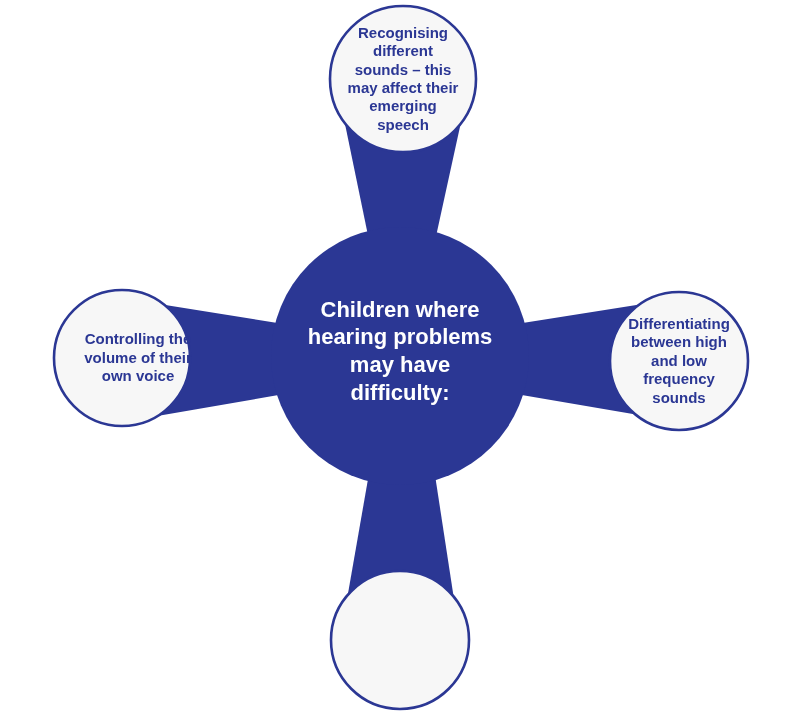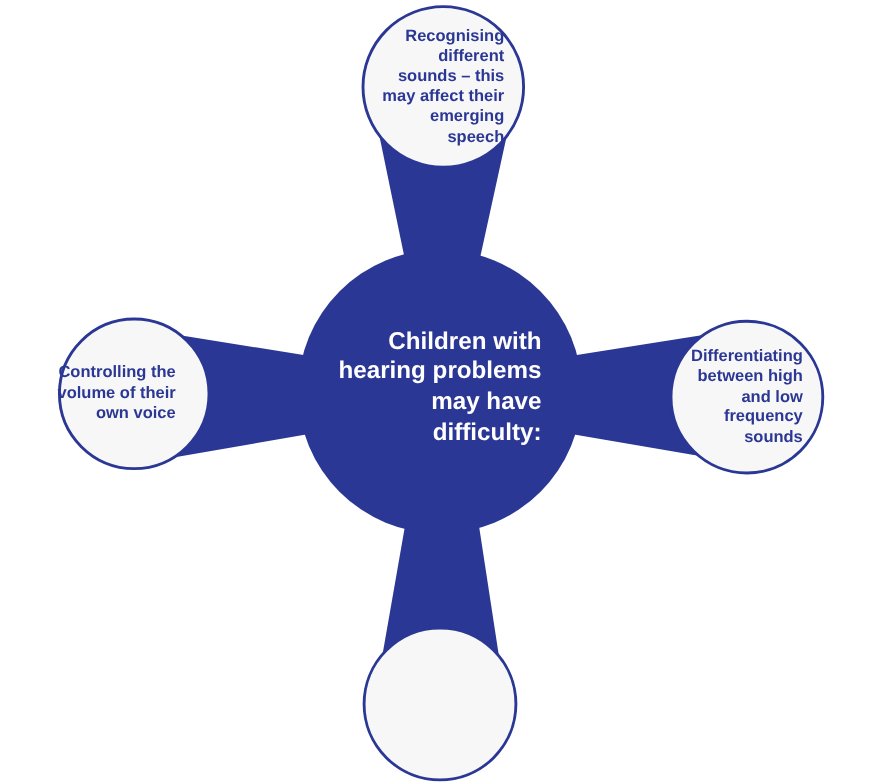--- a/index.html
+++ b/index.html
@@ -34,21 +34,21 @@
   .node-circle {
     fill: var(--node-fill, #f7f7f7);
     stroke: var(--primary-blue, #2b3794);
     stroke-width: 2.6;
   }
   .label {
     position: absolute;
     display: flex;
     align-items: center;
     justify-content: center;
-    text-align: right;
+    text-align: center;
     white-space: pre-line;
     font-weight: bold;
     pointer-events: none;
   }
   .label-center {
     left: 285px;
     top: 285px;
     width: 230px;
     height: 132px;
     font-size: 22px;
@@ -56,21 +56,21 @@
     color: var(--center-text, #ffffff);
   }
   .label-node {
     font-size: 15px;
     line-height: 1.23;
     color: var(--primary-blue, #2b3794);
   }
   .label-top    { left: 328px; top: 8px;   width: 150px; height: 142px; }
   .label-right  { left: 612px; top: 299px; width: 134px; height: 124px; }
   .label-bottom { left: 333px; top: 578px; width: 134px; height: 124px; }
-  .label-left   { left: 39px;  top: 296px; width: 134px; height: 124px; }
+  .label-left   { left: 71px;  top: 296px; width: 134px; height: 124px; }
 </style>
 </head>
 <body>
 
 <div class="canvas">
 
   <svg class="shapes" viewBox="0 0 800 711" xmlns="http://www.w3.org/2000/svg">
 
     <polygon class="wedge" points="371,250 433,250 468,90 338,90"></polygon>
     <polygon class="wedge" points="510,325 510,393 668,420 668,300"></polygon>
@@ -78,21 +78,21 @@
     <polygon class="wedge" points="290,325 290,393 134,420 134,300"></polygon>
 
     <circle class="hub-circle" cx="400" cy="356" r="129"></circle>
 
     <circle class="node-circle" cx="403" cy="79" r="73"></circle>
     <circle class="node-circle" cx="679" cy="361" r="69"></circle>
     <circle class="node-circle" cx="400" cy="640" r="69"></circle>
     <circle class="node-circle" cx="122" cy="358" r="68"></circle>
   </svg>
 
-  <div class="label label-center">Children with
+  <div class="label label-center">Children where
 hearing problems
 may have
 difficulty:</div>
 
   <div class="label label-node label-top">Recognising
 different
 sounds – this
 may affect their
 emerging
 speech</div>

